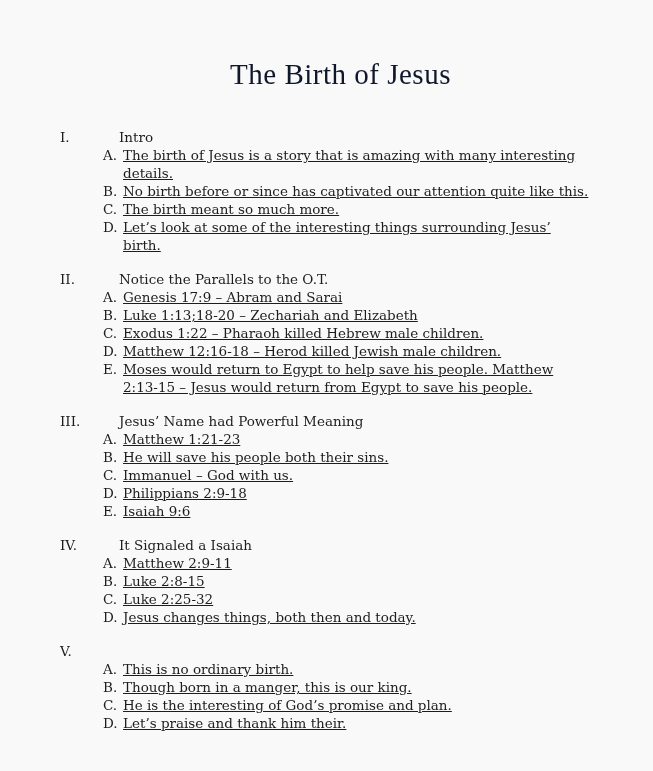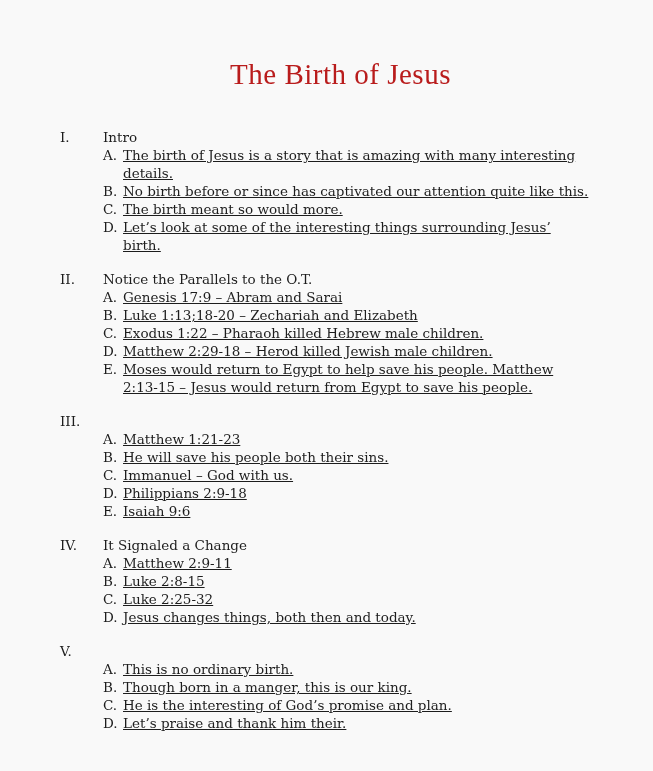--- a/index.html
+++ b/index.html
@@ -23,40 +23,41 @@
     box-sizing: border-box;
     overflow: hidden;
   }
   .doc-title {
     margin-top: 56px;
     text-align: center;
     font-family: "Liberation Serif", serif;
     font-weight: 400;
     font-size: 29px;
     line-height: 36px;
-    color: #b91c1c;
+    color: #0f172a;
     letter-spacing: 0.5px;
     margin-left: 28px;
   }
   .outline {
     margin-top: 36px;
   }
   .section {
     margin-bottom: 16px;
   }
   .row {
     display: flex;
     align-items: flex-start;
   }
   .section-head .numeral {
     flex: 0 0 43px;
     margin-left: 60px;
   }
   .section-head .heading {
     flex: 1;
+    margin-left: 16px;
   }
   .item {
     margin-left: 103px;
   }
   .item .letter {
     flex: 0 0 20px;
   }
   .item .text {
     flex: 1;
     max-width: 500px;
@@ -83,21 +84,21 @@
 details.</span>
   </div>
 
   <div class="row item">
     <span class="letter">B.</span>
     <span class="text">No birth before or since has captivated our attention quite like this.</span>
   </div>
 
   <div class="row item">
     <span class="letter">C.</span>
-    <span class="text">The birth meant so would more.</span>
+    <span class="text">The birth meant so much more.</span>
   </div>
 
   <div class="row item">
     <span class="letter">D.</span>
     <span class="text">Let’s look at some of the interesting things surrounding Jesus’
 birth.</span>
   </div>
 </div>
   </div>
 
@@ -117,34 +118,35 @@
     <span class="text">Luke 1:13;18-20 – Zechariah and Elizabeth</span>
   </div>
 
   <div class="row item">
     <span class="letter">C.</span>
     <span class="text">Exodus 1:22 – Pharaoh killed Hebrew male children.</span>
   </div>
 
   <div class="row item">
     <span class="letter">D.</span>
-    <span class="text">Matthew 2:29-18 – Herod killed Jewish male children.</span>
+    <span class="text">Matthew 12:16-18 – Herod killed Jewish male children.</span>
   </div>
 
   <div class="row item">
     <span class="letter">E.</span>
     <span class="text">Moses would return to Egypt to help save his people. Matthew
 2:13-15 – Jesus would return from Egypt to save his people.</span>
   </div>
 </div>
   </div>
 
   <div class="section">
     <div class="row section-head">
       <span class="numeral">III.</span>
+      <span class="heading">Jesus’ Name had Powerful Meaning</span>
     </div>
     <div class="items">
   <div class="row item">
     <span class="letter">A.</span>
     <span class="text">Matthew 1:21-23</span>
   </div>
 
   <div class="row item">
     <span class="letter">B.</span>
     <span class="text">He will save his people both their sins.</span>
@@ -163,21 +165,21 @@
   <div class="row item">
     <span class="letter">E.</span>
     <span class="text">Isaiah 9:6</span>
   </div>
 </div>
   </div>
 
   <div class="section">
     <div class="row section-head">
       <span class="numeral">IV.</span>
-      <span class="heading">It Signaled a Change</span>
+      <span class="heading">It Signaled a Isaiah</span>
     </div>
     <div class="items">
   <div class="row item">
     <span class="letter">A.</span>
     <span class="text">Matthew 2:9-11</span>
   </div>
 
   <div class="row item">
     <span class="letter">B.</span>
     <span class="text">Luke 2:8-15</span>

